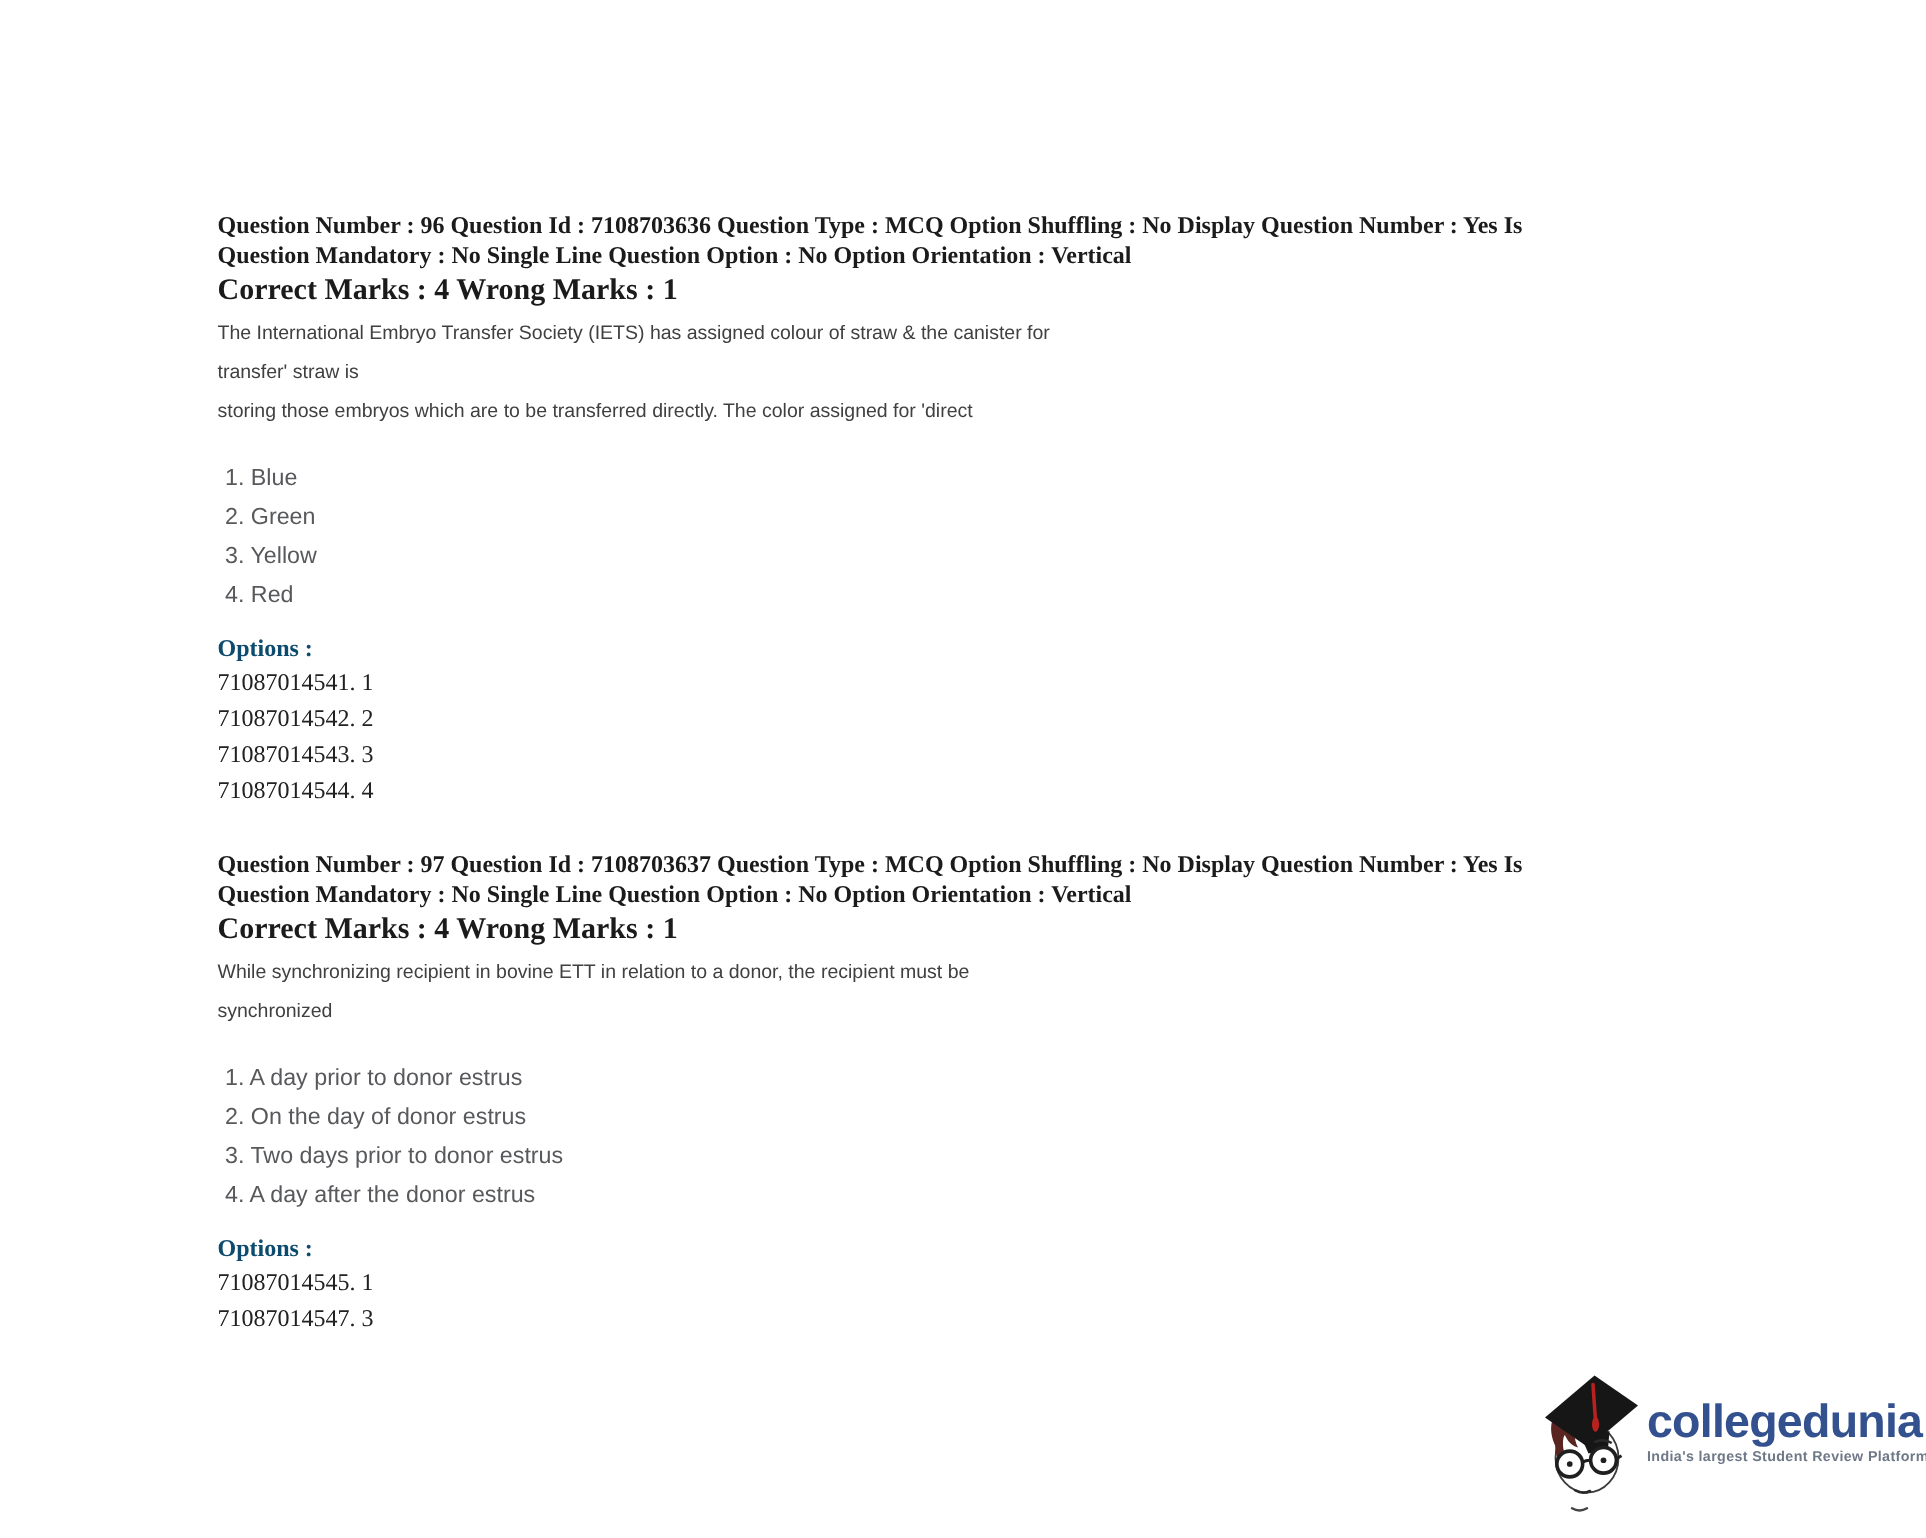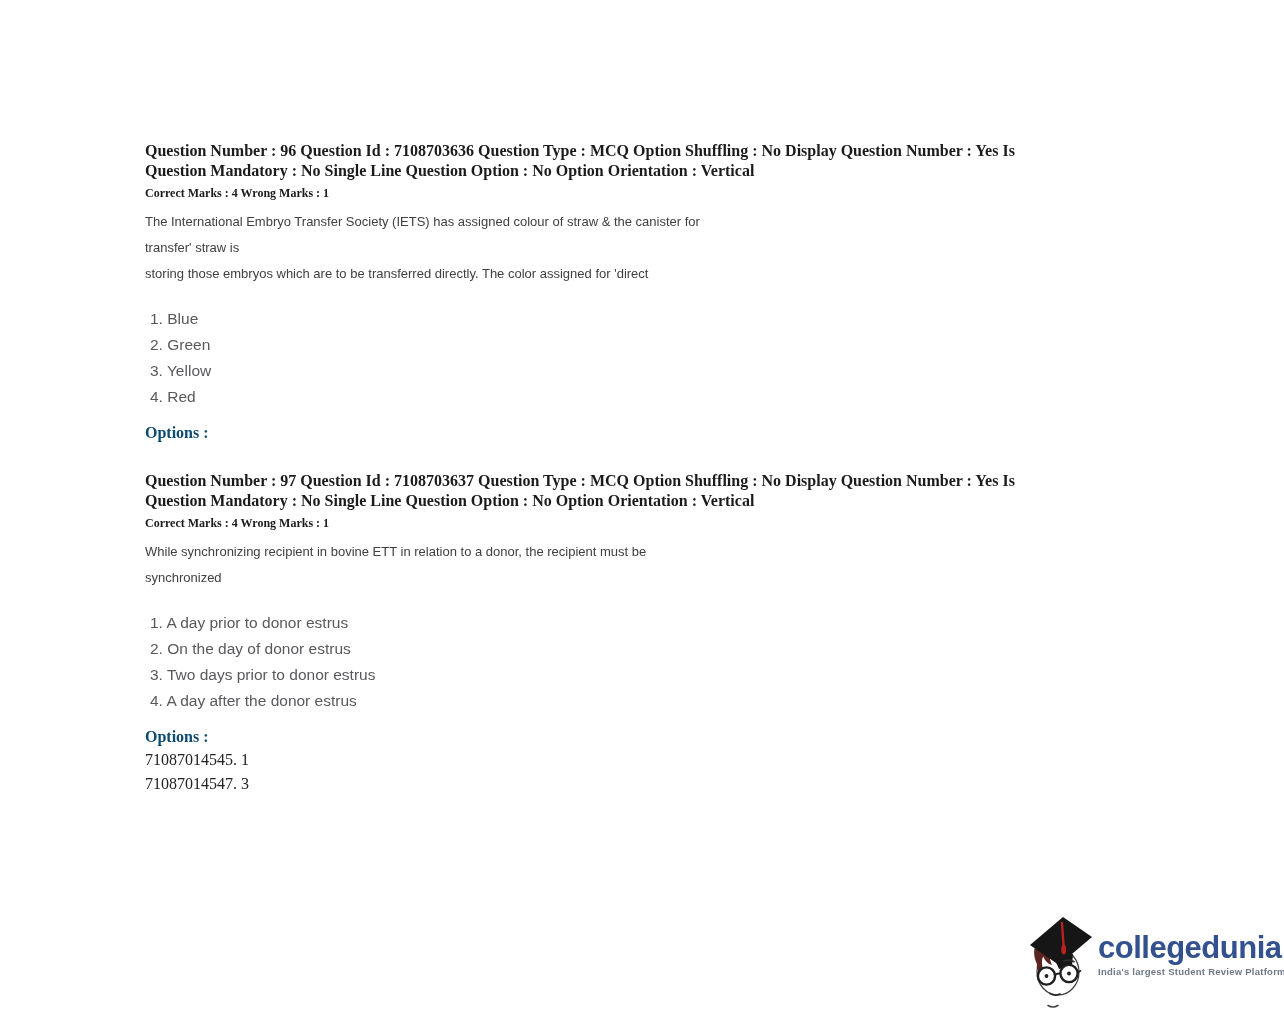--- a/index.html
+++ b/index.html
@@ -30,21 +30,21 @@
   }
   .meta-line {
     line-height: 19.5px;
     white-space: nowrap;
   }
   .marks-line {
     margin-top: 3px;
     line-height: 20px;
     font-family: "Liberation Serif", serif;
     font-weight: 700;
-    font-size: 12px;
+    font-size: 20px;
     color: #1b1b1b;
   }
   .q-body {
     margin-top: 6px;
     font-family: Liberation Sans, sans-serif;
     font-size: 13px;
     color: #404040;
   }
   .body-line {
     line-height: 26px;
@@ -131,20 +131,26 @@
         <div class="body-line">transfer' straw is</div>
         <div class="body-line">storing those embryos which are to be transferred directly. The color assigned for 'direct</div>
       </div>
       <ul class="q-choices">
         <li>1. Blue</li>
         <li>2. Green</li>
         <li>3. Yellow</li>
         <li>4. Red</li>
       </ul>
       <div class="options-label">Options :</div>
+      <div class="option-ids">
+        <div>71087014541. 1</div>
+        <div>71087014542. 2</div>
+        <div>71087014543. 3</div>
+        <div>71087014544. 4</div>
+      </div>
     </section>
 
     <section class="question">
       <header class="q-meta">
         <div class="meta-line">Question Number : 97 Question Id : 7108703637 Question Type : MCQ Option Shuffling : No Display Question Number : Yes Is</div>
         <div class="meta-line">Question Mandatory : No Single Line Question Option : No Option Orientation : Vertical</div>
         <div class="marks-line">Correct Marks : 4 Wrong Marks : 1</div>
       </header>
       <div class="q-body">
         <div class="body-line">While synchronizing recipient in bovine ETT in relation to a donor, the recipient must be</div>

